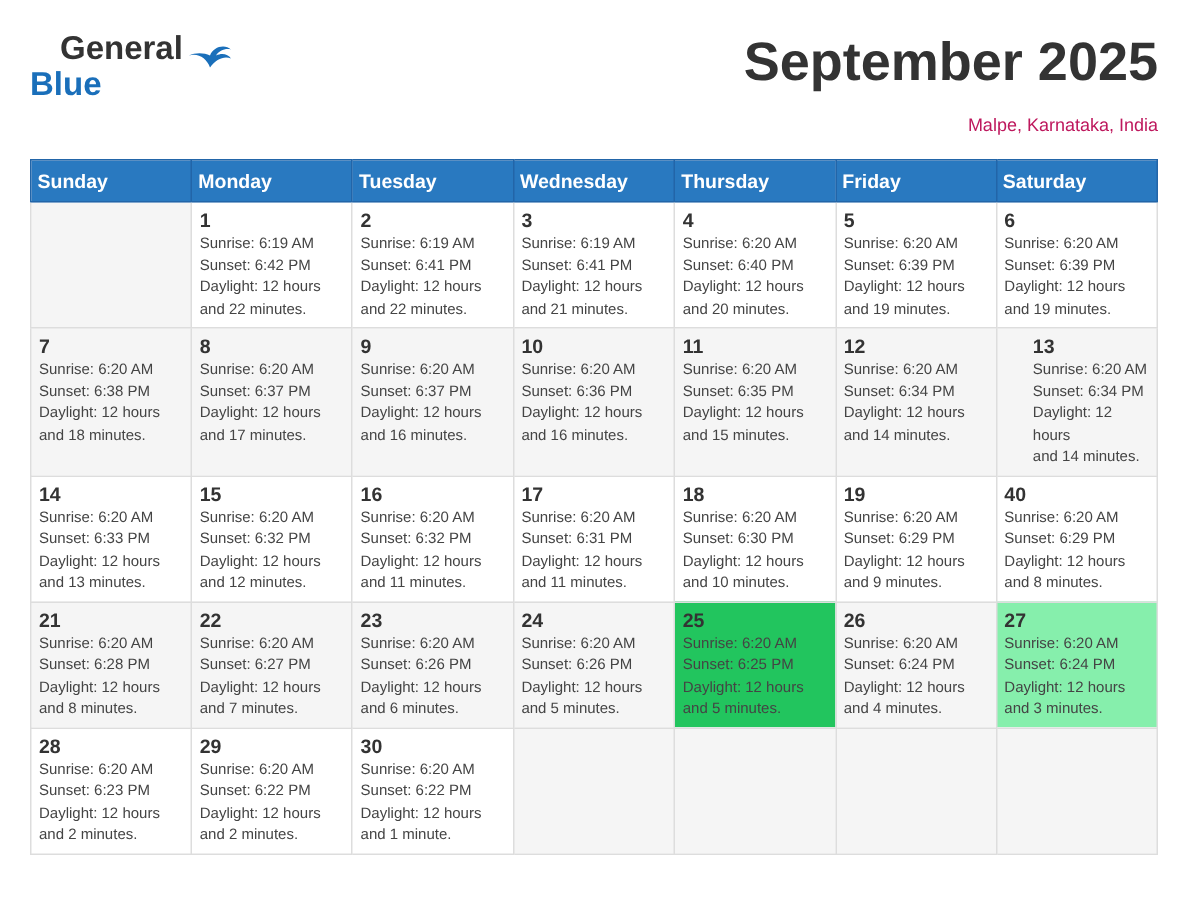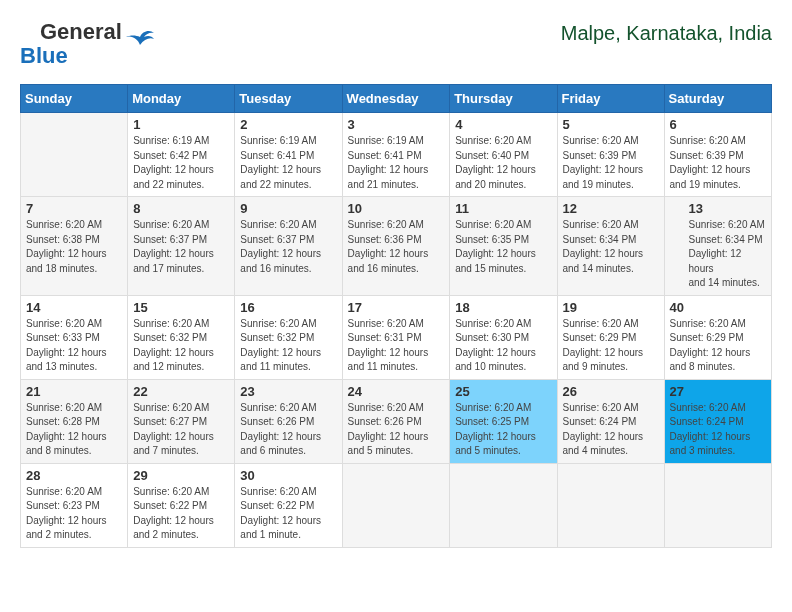--- a/index.html
+++ b/index.html
@@ -23,23 +23,23 @@
     }
     .title-area {
       text-align: right;
     }
     .month-title {
       font-size: 36px;
       font-weight: bold;
       color: #333;
     }
     .subtitle {
-      font-size: 20px;
-      color: #14532d;
-      margin-top: 2px;
+      font-size: 12px;
+      color: #be185d;
+      margin-top: 14px;
     }
     .calendar {
       width: 100%;
       border-collapse: collapse;
       border: 1px solid #ccc;
     }
     .calendar th {
       background-color: #2979c0;
       color: #fff;
       font-size: 13px;
@@ -85,20 +85,21 @@
         <span style="font-size:22px;font-weight:bold;color:#1a6fba;">Blue</span>
       </div>
       <div style="margin-left:2px;margin-bottom:10px;">
         <svg width="32" height="24" viewBox="0 0 32 24">
           <path d="M16 12 C18 6, 26 4, 30 8 C26 7, 22 9, 20 12 C24 10, 28 11, 30 14 C26 12, 20 14, 16 20 C14 14, 8 10, 2 12 C6 10, 12 10, 16 12Z" fill="#1a6fba"></path>
         </svg>
       </div>
     </div>
   </div>
   <div class="title-area">
+    <div class="month-title">September 2025</div>
     <div class="subtitle">Malpe, Karnataka, India</div>
   </div>
 </div>
 
 <table class="calendar">
   <thead>
     <tr>
     <th>Sunday</th>
         <th>Monday</th>
         <th>Tuesday</th>
@@ -278,35 +279,35 @@
 Daylight: 12 hours
 and 6 minutes.</div>
         </td>
         <td style="background: rgb(245, 245, 245);">
           <div class="day-num">24</div>
           <div class="day-info" style="white-space: pre-line;">Sunrise: 6:20 AM
 Sunset: 6:26 PM
 Daylight: 12 hours
 and 5 minutes.</div>
         </td>
-        <td style="background: #7dd3fc; margin-left: 29px;">
+        <td style="background: #22c55e; margin-left: 29px;">
           <div class="day-num">25</div>
           <div class="day-info" style="white-space: pre-line;">Sunrise: 6:20 AM
 Sunset: 6:25 PM
 Daylight: 12 hours
 and 5 minutes.</div>
         </td>
         <td style="background: rgb(245, 245, 245);">
           <div class="day-num">26</div>
           <div class="day-info" style="white-space: pre-line;">Sunrise: 6:20 AM
 Sunset: 6:24 PM
 Daylight: 12 hours
 and 4 minutes.</div>
         </td>
-        <td style="background: #0ea5e9;">
+        <td style="background: #86efac;">
           <div class="day-num">27</div>
           <div class="day-info" style="white-space: pre-line;">Sunrise: 6:20 AM
 Sunset: 6:24 PM
 Daylight: 12 hours
 and 3 minutes.</div>
         </td>
       </tr>
       <tr style="background: rgb(255, 255, 255); margin-top: 28px;">
         <td>
           <div class="day-num">28</div>

